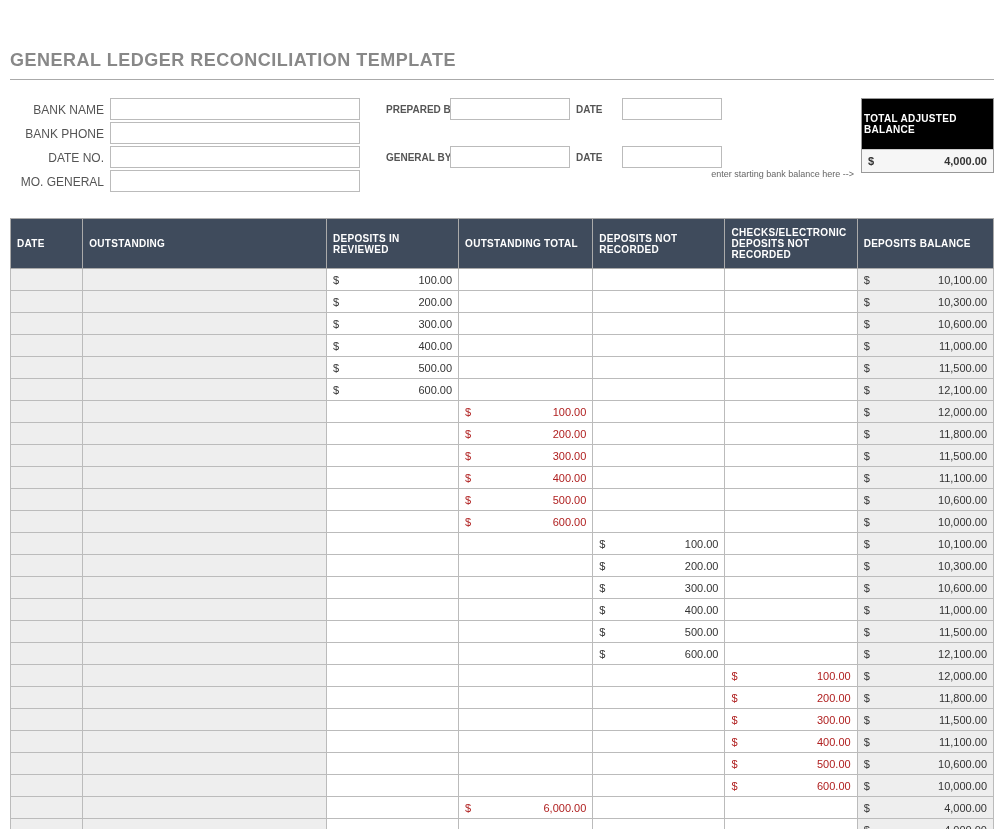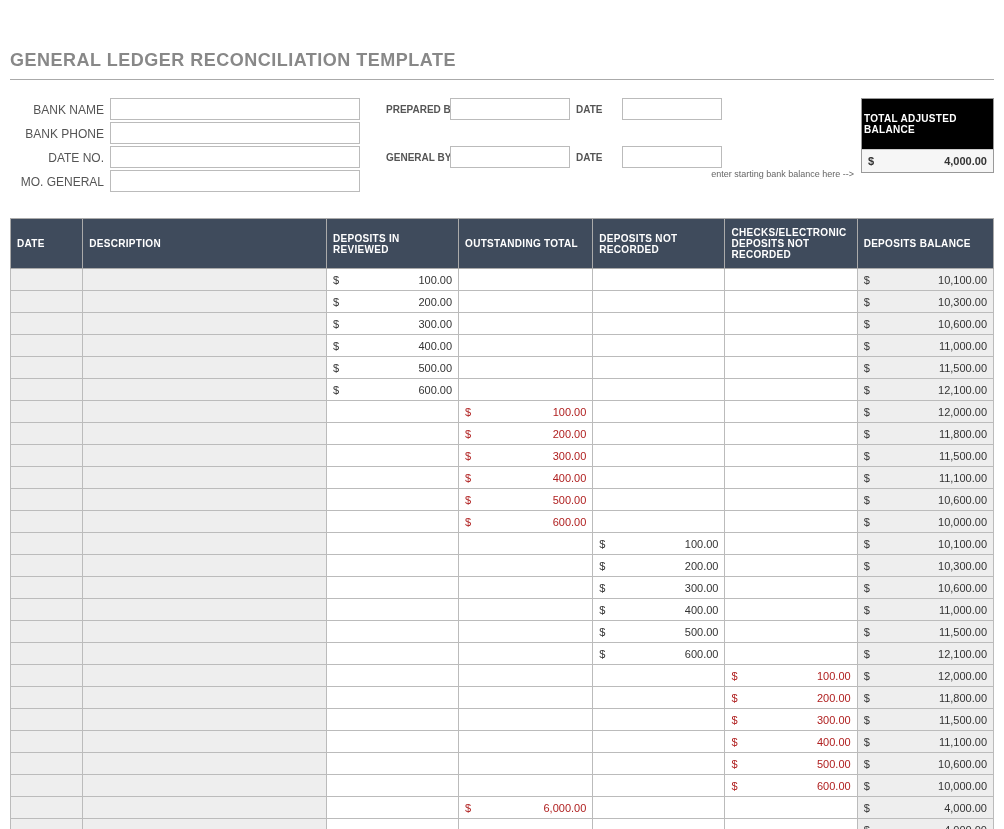--- a/index.html
+++ b/index.html
@@ -127,21 +127,21 @@
       <col class="c-desc">
       <col class="c-dit">
       <col class="c-oc">
       <col class="c-dnr">
       <col class="c-ctr">
       <col class="c-adj">
   </colgroup>
   <thead>
     <tr>
       <th>DATE</th>
-      <th>DESCRIPTION</th>
+      <th>OUTSTANDING</th>
       <th>DEPOSITS IN REVIEWED</th>
       <th>OUTSTANDING TOTAL</th>
       <th>DEPOSITS NOT RECORDED</th>
       <th>CHECKS/ELECTRONIC DEPOSITS NOT RECORDED</th>
       <th>DEPOSITS BALANCE</th>
     </tr>
   </thead>
   <tbody id="ledger-body">
   <tr>
         <td class="shade"></td>

